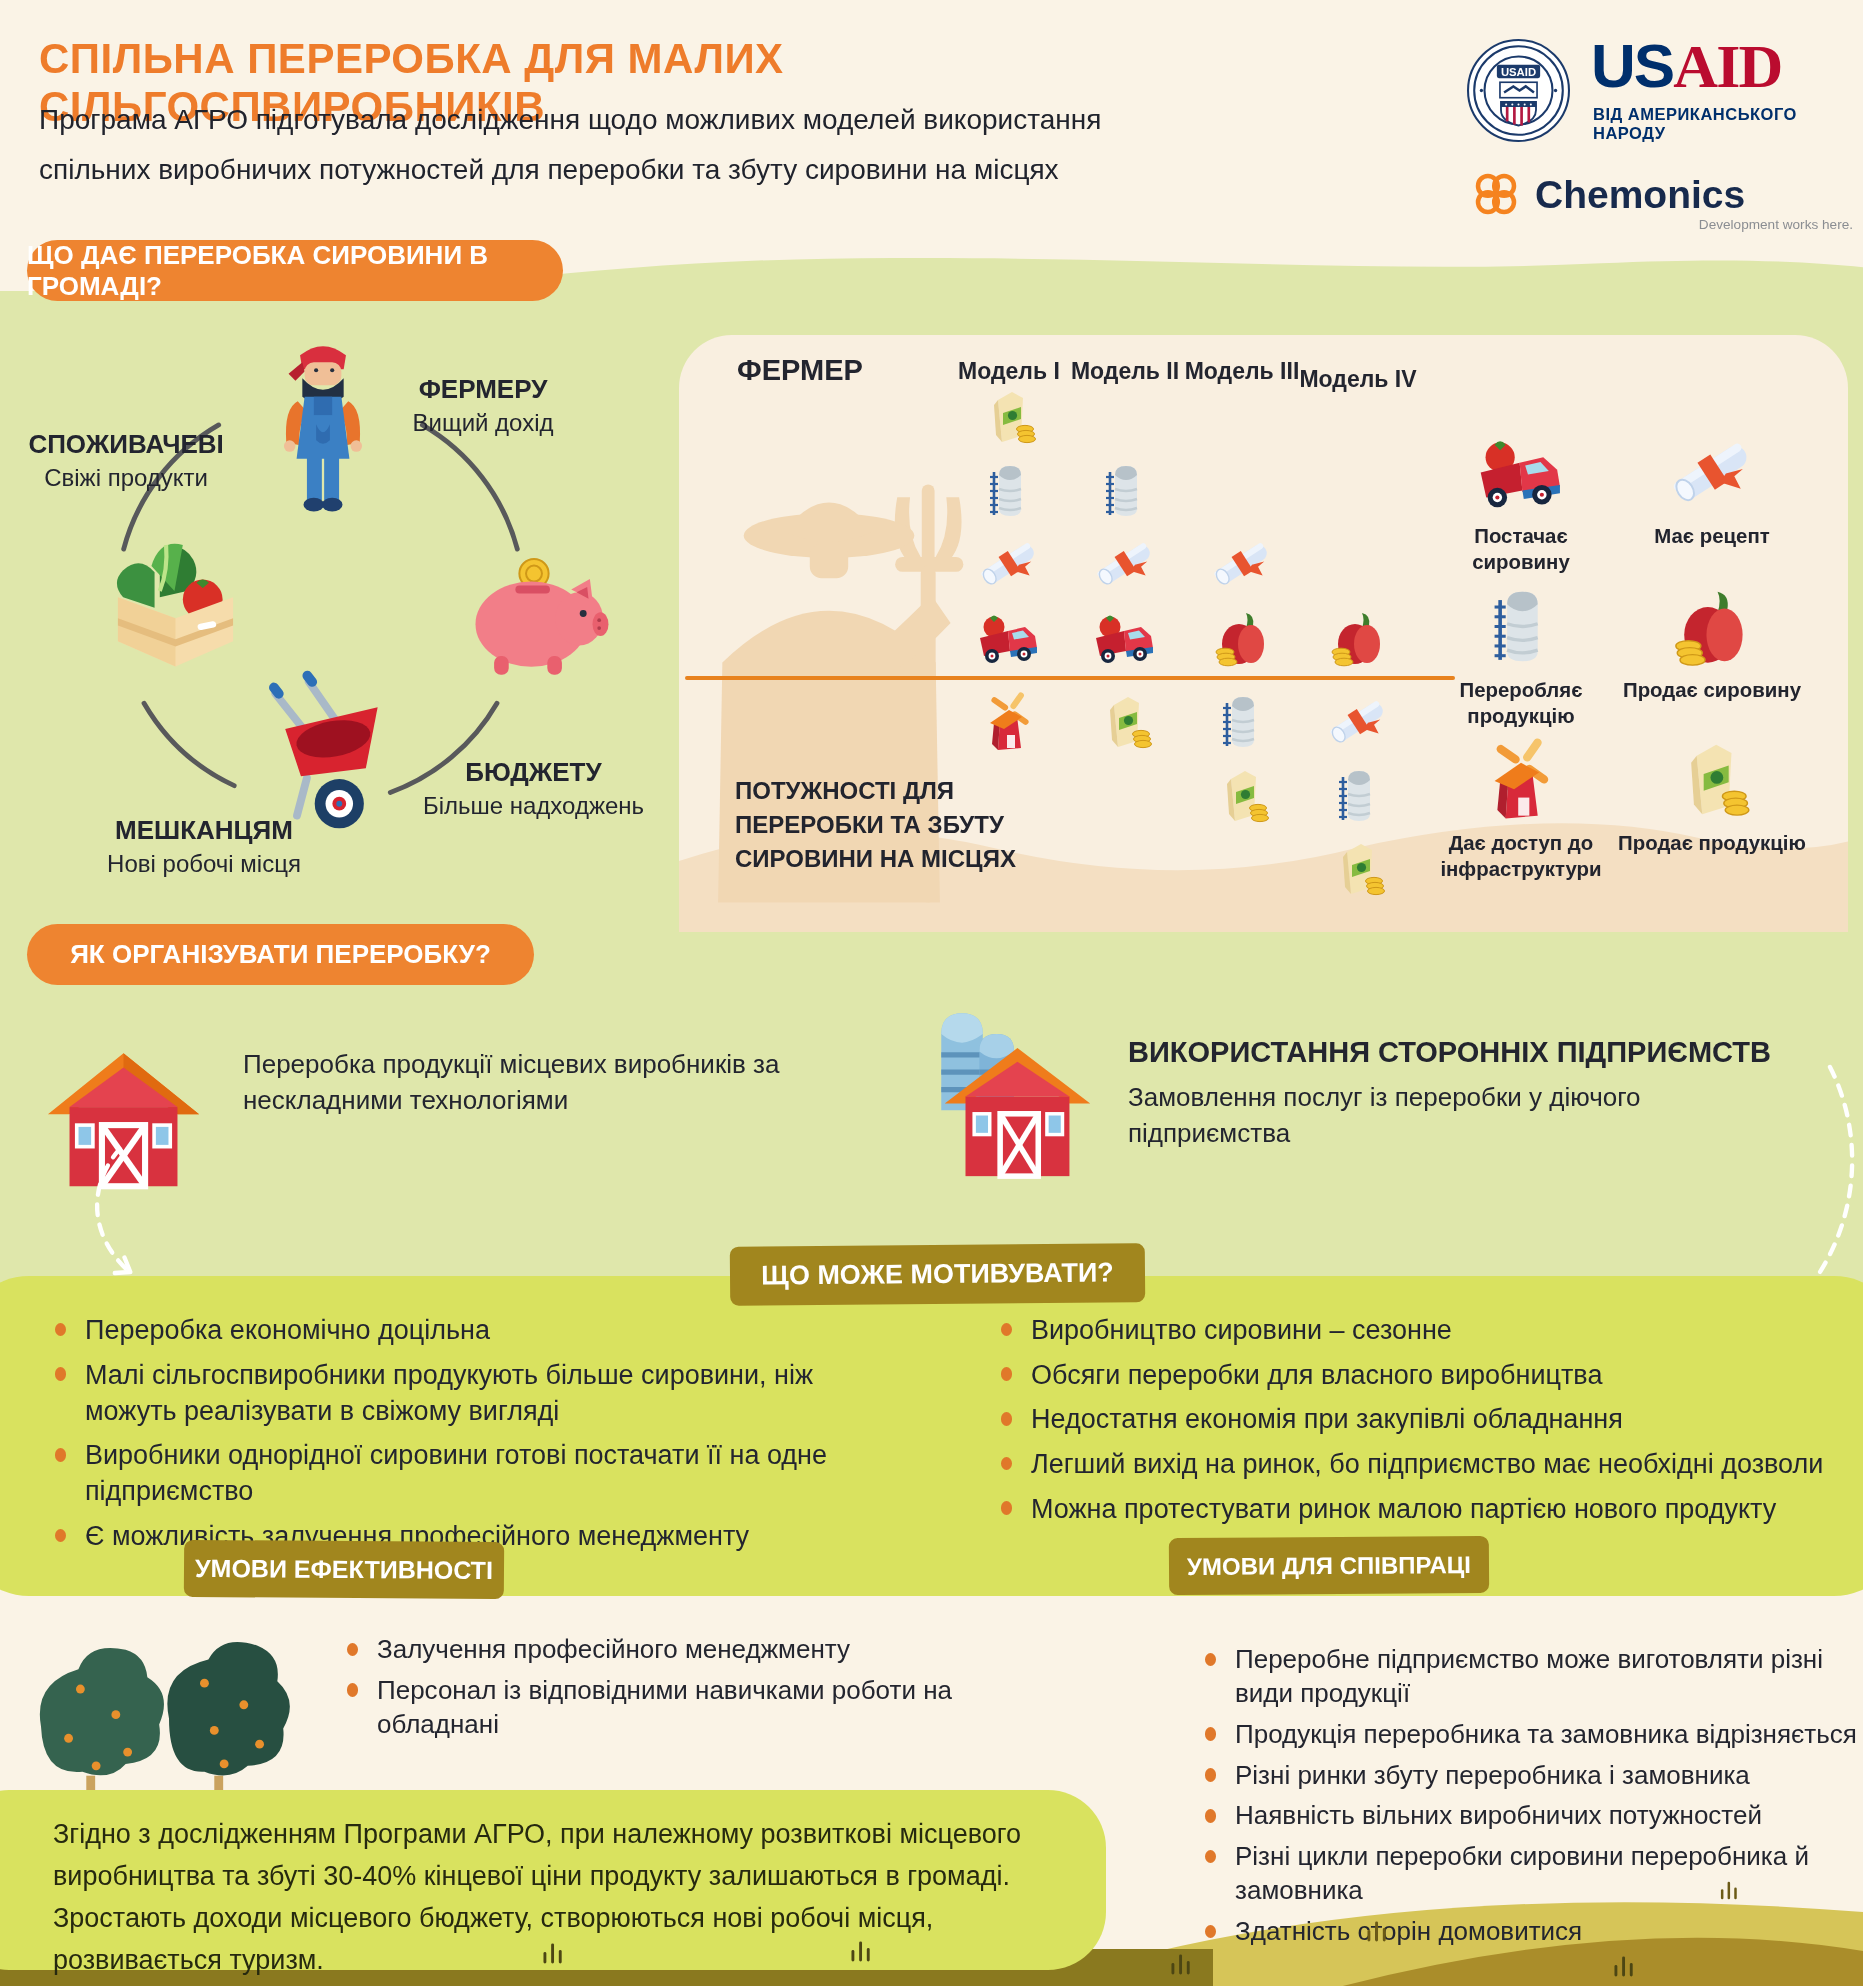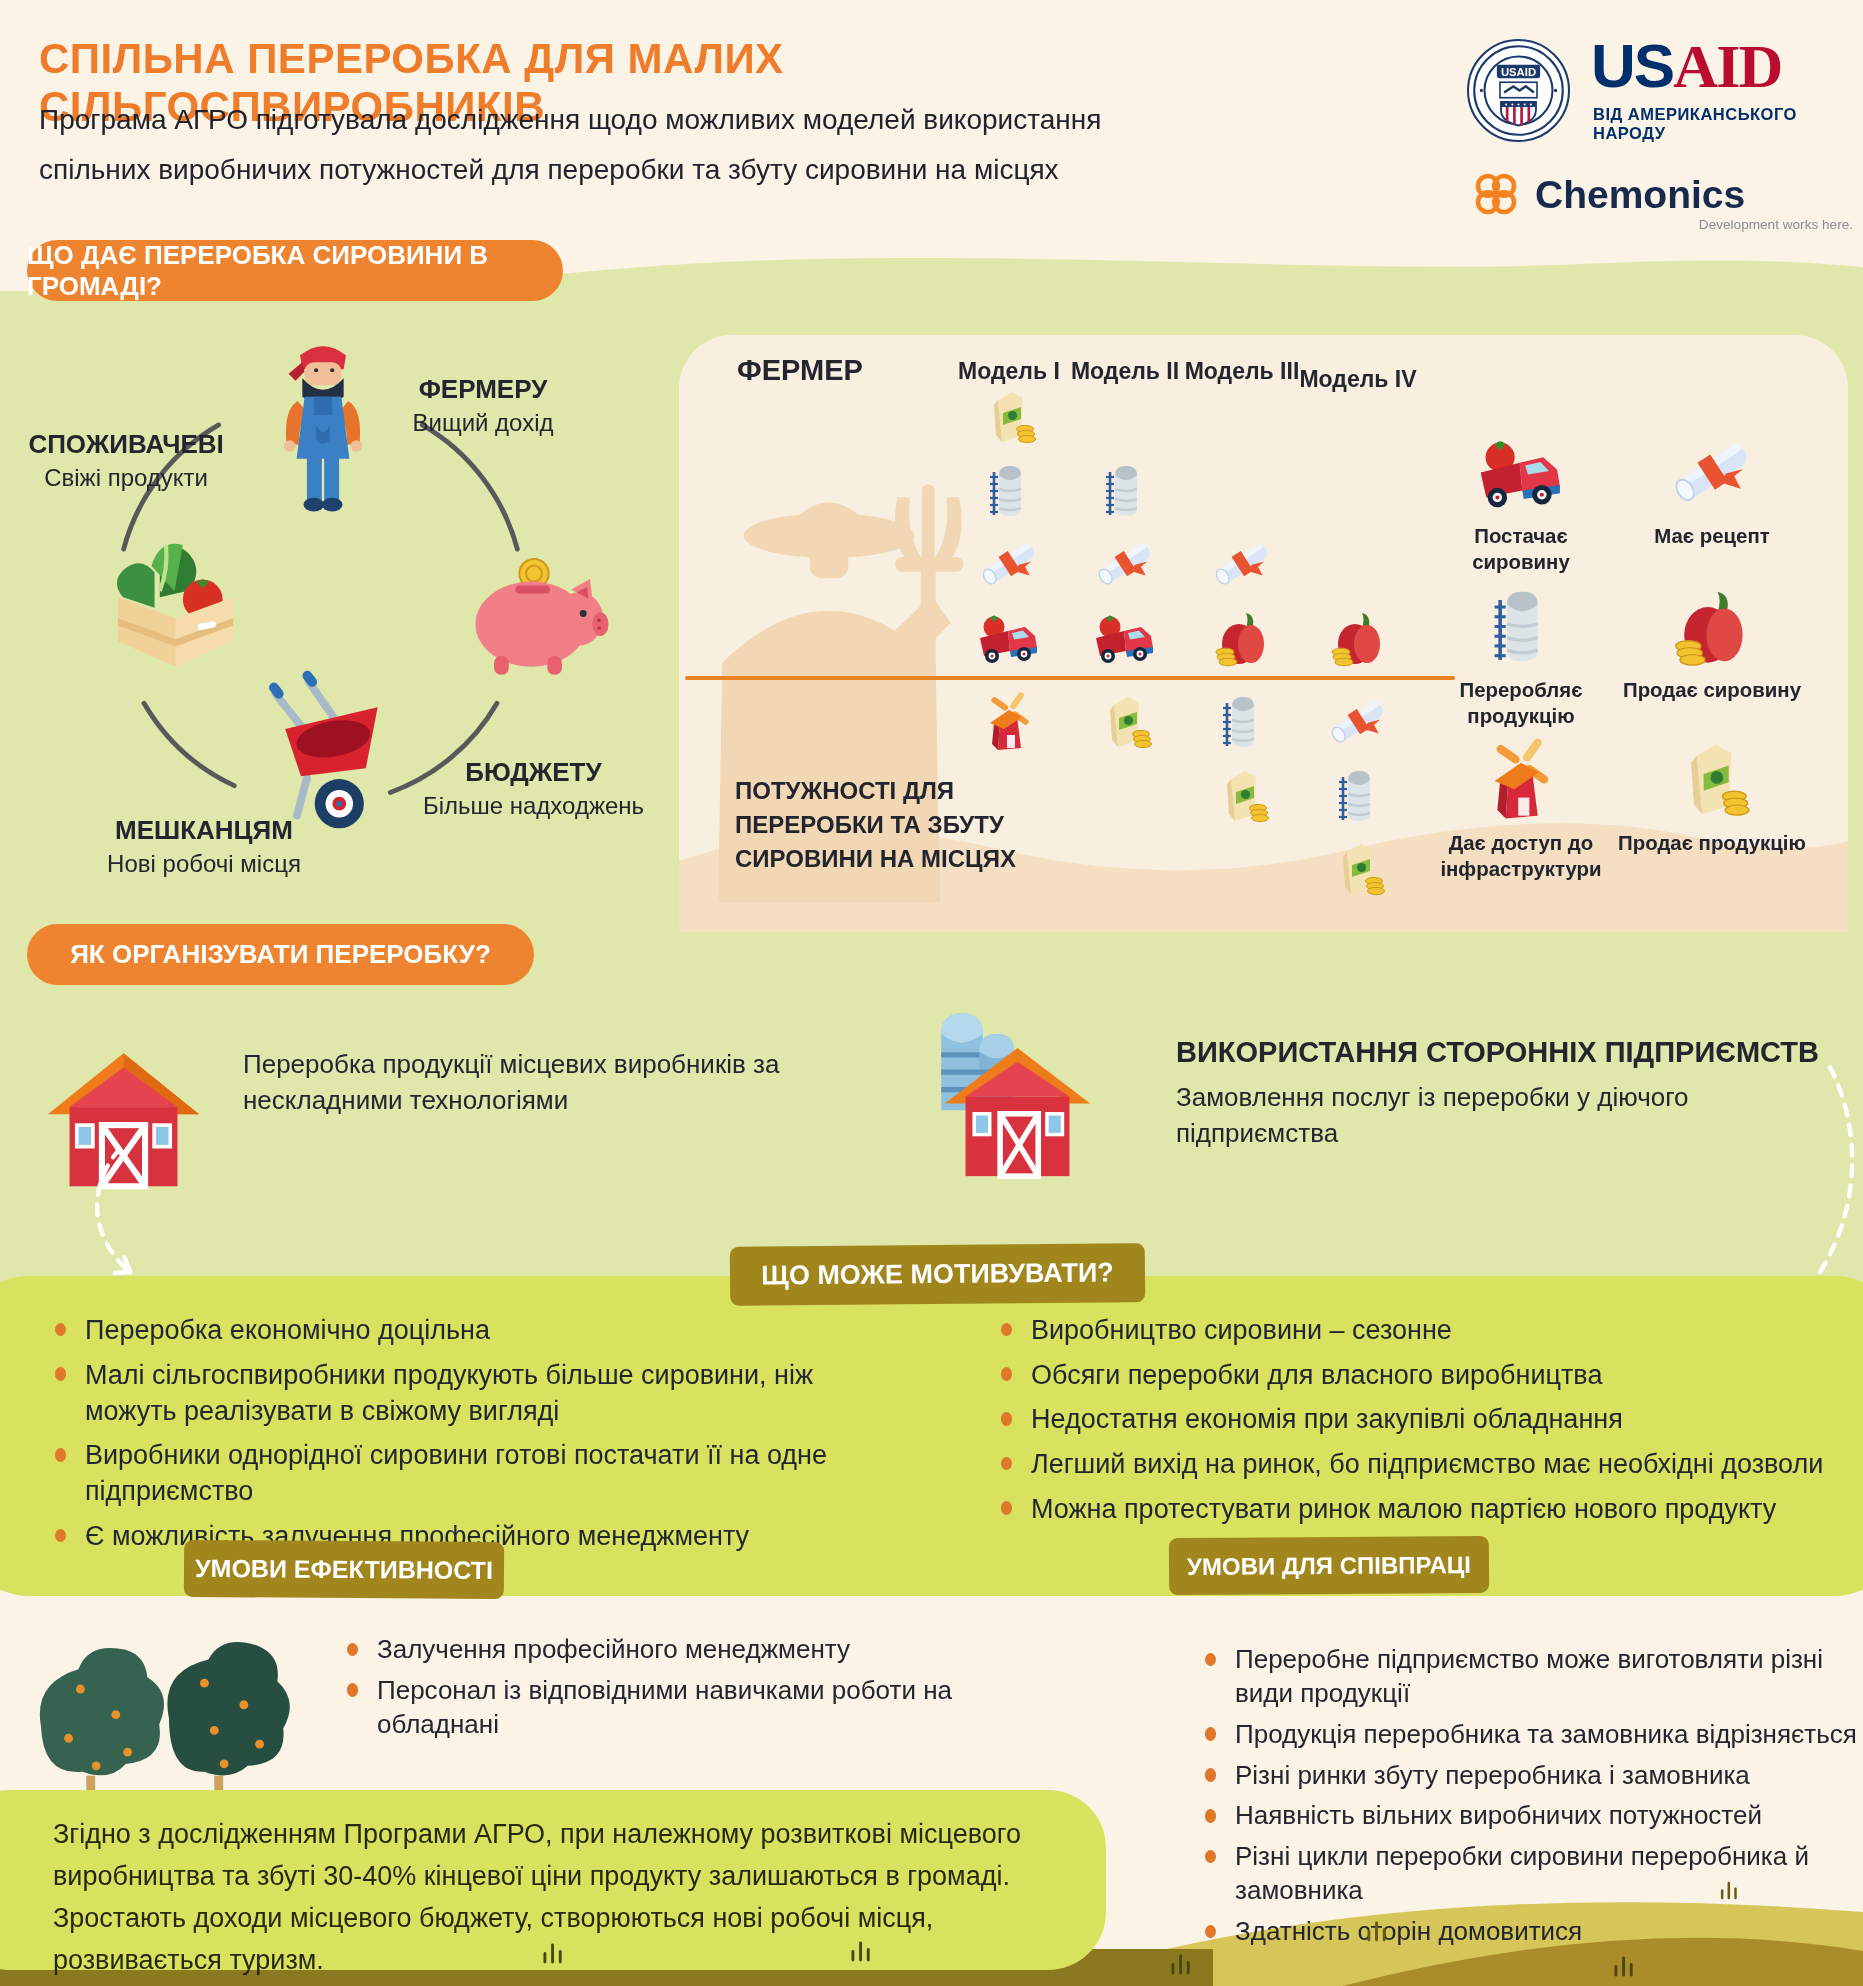--- a/index.html
+++ b/index.html
@@ -496,21 +496,21 @@
   <svg class="abs" style="left:37px;top:1031px;width:173px;height:163px" viewBox="0 0 178 168" width="173" height="163">
       <use href="#i-barn"></use>
     </svg>
   <div class="abs" style="left:243px;top:1036px;width:640px;">
     <div class="opt-text">Переробка продукції місцевих виробників за нескладними технологіями</div>
   </div>
 
   <svg class="abs" style="left:917px;top:992px;width:194px;height:202px" viewBox="0 0 200 208" width="194" height="202">
       <use href="#i-barnsilo"></use>
     </svg>
-  <div class="abs" style="left:1128px;top:1036px;width:660px;margin-left:48px;">
+  <div class="abs" style="left:1128px;top:1036px;width:660px;">
     <div class="opt-title">ВИКОРИСТАННЯ СТОРОННІХ ПІДПРИЄМСТВ</div>
     <div class="opt-text">Замовлення послуг із переробки у діючого підприємства</div>
   </div>
 
   <svg class="abs" style="left:76px;top:1145px;width:97px;height:160px" viewBox="0 0 100 165">
     <path d="M45 4 C12 42 14 92 52 128" stroke="#fff" stroke-width="4.5" fill="none" stroke-dasharray="11 10" stroke-linecap="round"></path>
     <path d="M40 132 L56 131 L50 116" stroke="#fff" stroke-width="4.5" fill="none" stroke-linecap="round" stroke-linejoin="round"></path>
   </svg>
   <svg class="abs" style="left:1764px;top:1063px;width:97px;height:267px" viewBox="0 0 100 275">
     <path d="M68 4 C104 74 100 170 38 242" stroke="#fff" stroke-width="4.5" fill="none" stroke-dasharray="11 10" stroke-linecap="round"></path>

